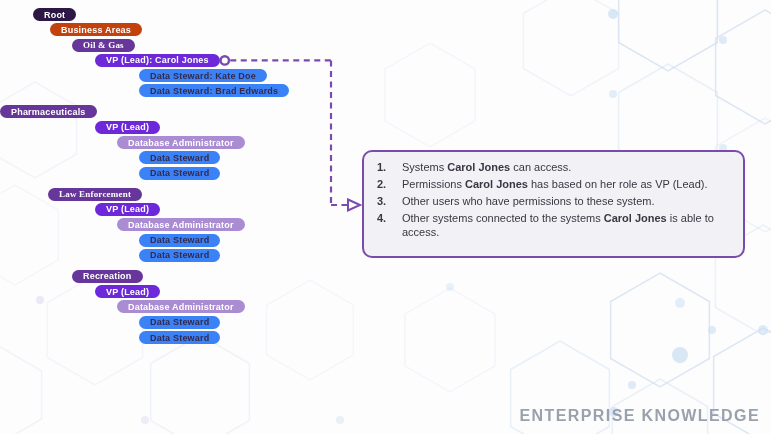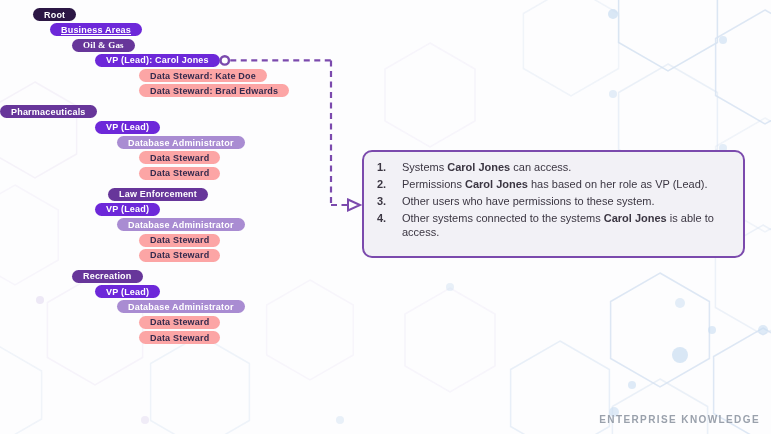--- a/index.html
+++ b/index.html
@@ -15,37 +15,37 @@
   .tree{
     position:absolute;left:0;top:8px;display:flex;flex-direction:column;align-items:flex-start;
   }
   .pill{
     display:inline-flex;align-items:center;height:13px;padding:0 11px;
     border-radius:8px;font-size:9px;font-weight:bold;color:#ffffff;
     margin-bottom:2.3px;white-space:nowrap;letter-spacing:.2px;
   }
   .group-start{margin-top:5.7px;}
   .lv0{background:#2c1745;}
-  .lv1{background:#6d28d9;text-decoration:underline;}
+  .lv1{background:#c2410c;}
   .lv2{background:#67369a;}
   .lv3{background:#6d28d9;}
   .lv4{background:#a98cd2;}
-  .lv5{background:#fca5a5;color:#342a4d;}
+  .lv5{background:#3b82f6;color:#342a4d;}
   .connector-svg{position:absolute;left:0;top:0;width:771px;height:434px;pointer-events:none;}
   .callout{
     position:absolute;left:362px;top:150px;width:383px;height:108px;box-sizing:border-box;
     background:#f2f1f6;border:2px solid #7b4aad;border-radius:10px;
     padding:9px 14px 6px 13px;
   }
   .item{display:flex;font-size:11px;line-height:13.5px;color:#3b3642;margin-bottom:3.5px;}
   .num{font-weight:bold;width:25px;flex:none;}
   .txt{flex:1;}
   .b{font-weight:bold;}
   .brand{
-    position:absolute;right:11px;bottom:9px;font-size:10px;font-weight:600;
+    position:absolute;right:11px;bottom:9px;font-size:16px;font-weight:600;
     letter-spacing:1.4px;color:#9aa1ac;
   }
 </style>
 </head>
 <body>
 
 <div class="canvas">
 
   <svg class="bg-svg">
       <polygon points="668.0,-43.0 717.4,-14.5 717.4,42.5 668.0,71.0 618.6,42.5 618.6,-14.5" fill="none" stroke="#d7e3f2" stroke-width="1.5" opacity="0.9"></polygon>
@@ -88,21 +88,21 @@
       <div class="pill lv1" style="margin-left: 50px;">Business Areas</div>
       <div class="pill lv2" style="margin-left: 72px; font-family: Liberation Serif, serif;">Oil &amp; Gas</div>
       <div class="pill lv3" style="margin-left: 95px;">VP (Lead): Carol Jones</div>
       <div class="pill lv5" style="margin-left: 139px;">Data Steward: Kate Doe</div>
       <div class="pill lv5" style="margin-left: 139px;">Data Steward: Brad Edwards</div>
       <div class="pill lv2 group-start" style="">Pharmaceuticals</div>
       <div class="pill lv3" style="margin-left: 95px;">VP (Lead)</div>
       <div class="pill lv4" style="margin-left: 117px;">Database Administrator</div>
       <div class="pill lv5" style="margin-left: 139px;">Data Steward</div>
       <div class="pill lv5" style="margin-left: 139px;">Data Steward</div>
-      <div class="pill lv2 group-start" style="margin-left: 108px;">Law Enforcement</div>
+      <div class="pill lv2 group-start" style="margin-left: 48px; font-family: Liberation Serif, serif;">Law Enforcement</div>
       <div class="pill lv3" style="margin-left: 95px;">VP (Lead)</div>
       <div class="pill lv4" style="margin-left: 117px;">Database Administrator</div>
       <div class="pill lv5" style="margin-left: 139px;">Data Steward</div>
       <div class="pill lv5" style="margin-left: 139px;">Data Steward</div>
       <div class="pill lv2 group-start" style="margin-left: 72px;">Recreation</div>
       <div class="pill lv3" style="margin-left: 95px;">VP (Lead)</div>
       <div class="pill lv4" style="margin-left: 117px;">Database Administrator</div>
       <div class="pill lv5" style="margin-left: 139px;">Data Steward</div>
       <div class="pill lv5" style="margin-left: 139px;">Data Steward</div>
     </div>

